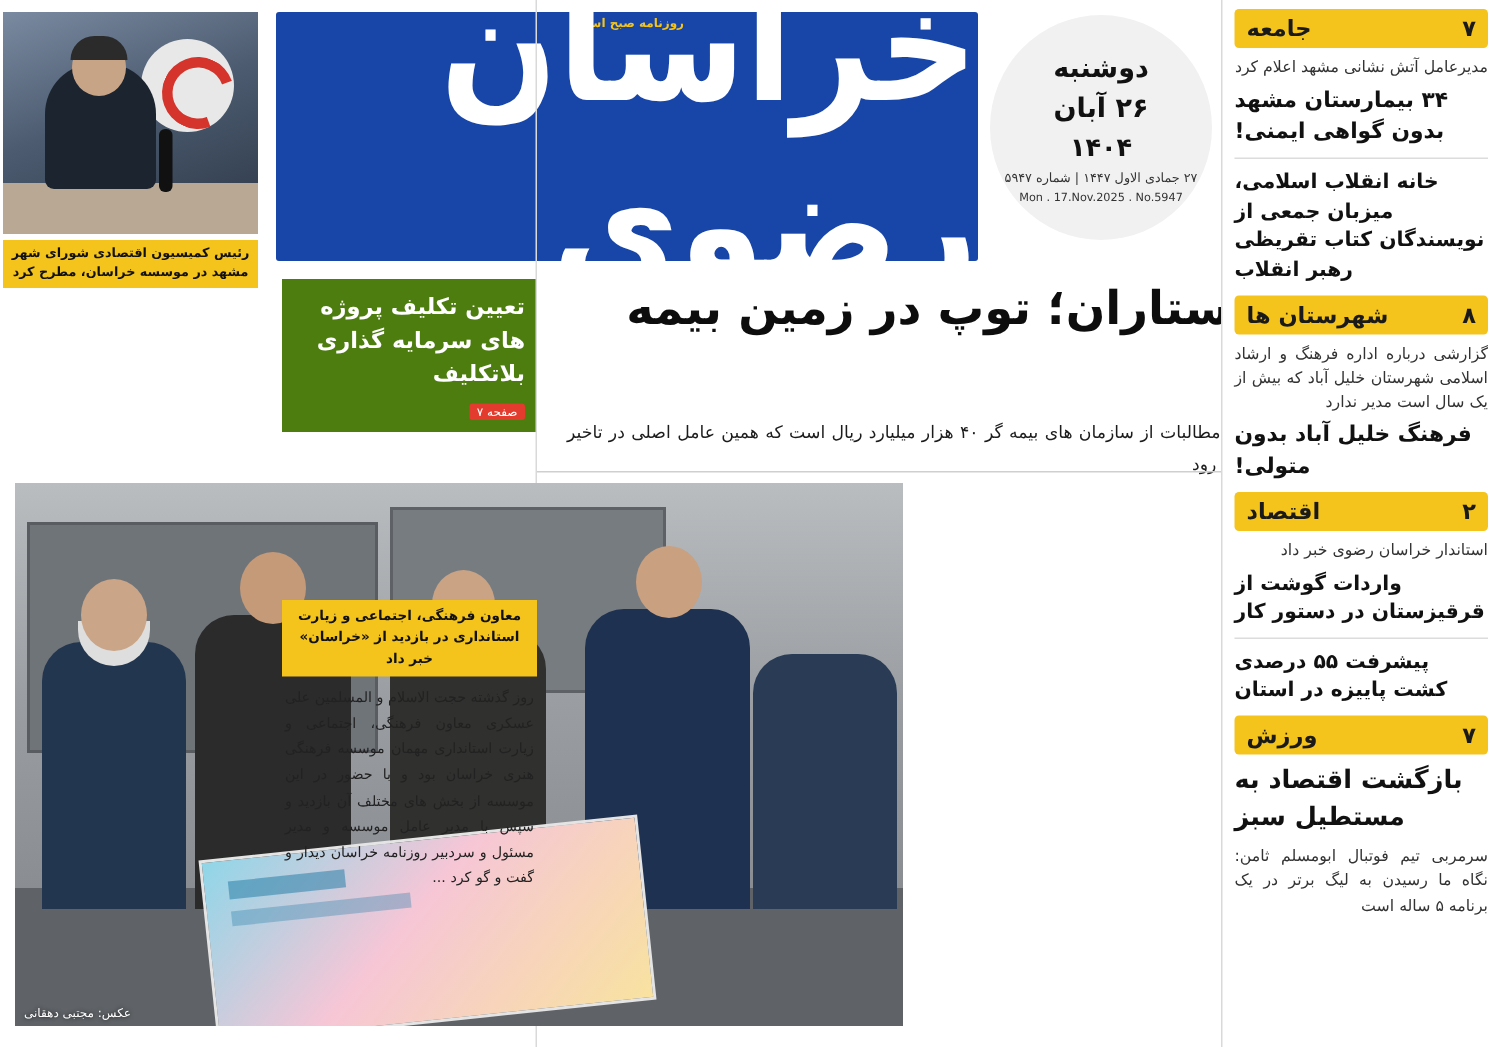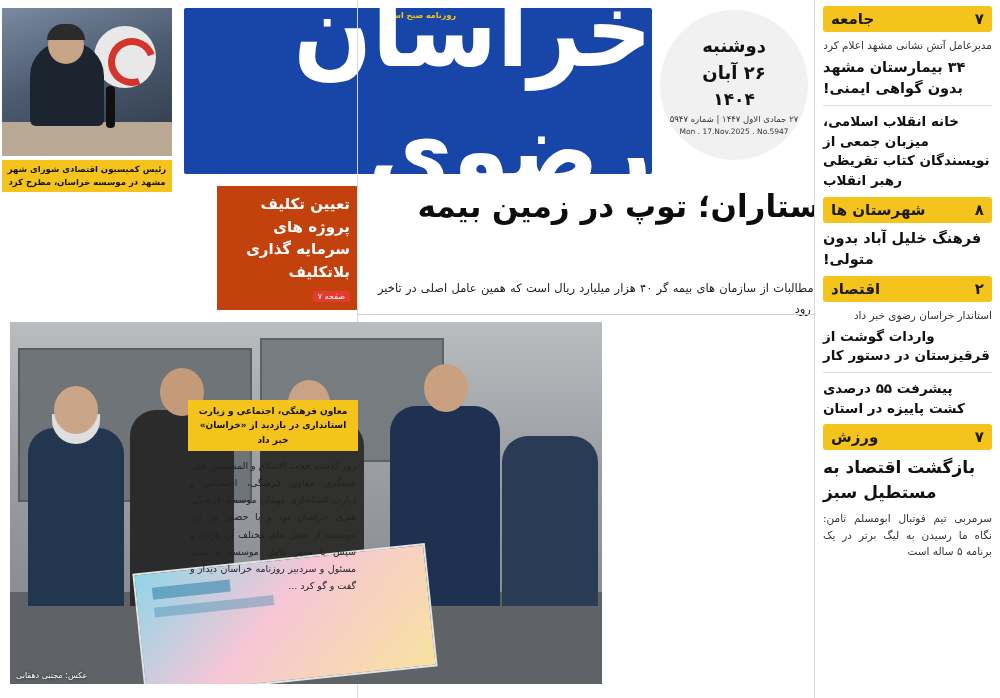--- a/index.html
+++ b/index.html
@@ -109,22 +109,22 @@
     font-size:11.5px;line-height:1.85;color:#1c1c1c;text-align:justify;
     margin:0;padding-left:10px;
   }
   .page-flag{
     display:inline-block;background:#e33b2e;color:#fff;font-size:8px;
     padding:2px 5px;border-radius:2px;font-weight:bold;margin-top:4px;
   }
 
   
   .story-blue{
-    position:absolute;top:186px;right:642px;width:141px;
-    background:#c2410c;color:#fff;padding:7px 8px;box-sizing:border-box;
+    position:absolute;top:186px;right:642px;width:170px;
+    background:#4d7c0f;color:#fff;padding:7px 8px;box-sizing:border-box;
   }
   .story-blue .t{font-size:15px;font-weight:bold;line-height:1.5;text-align:right;}
   .story-blue .f{display:inline-block;background:#e33b2e;color:#fff;font-size:8px;padding:1px 5px;border-radius:2px;margin-top:8px;}
 
   .hsep{position:absolute;height:1px;background:#cfcfcf;}
 
   
   .photo{
     position:absolute;left:10px;top:322px;width:592px;height:362px;
     background:#8d8f93;overflow:hidden;
@@ -261,20 +261,21 @@
       <p class="sec-hl">۳۴ بیمارستان مشهد بدون گواهی ایمنی!</p>
       <div class="rule"></div>
       <p class="sec-hl small">خانه انقلاب اسلامی، میزبان جمعی از نویسندگان کتاب تقریظی رهبر انقلاب</p>
     </div>
 
     <div class="sec">
       <div class="sec-head">
         <span class="num">۸</span>
         <span class="title">شهرستان ها</span>
       </div>
+      <p class="sec-lead">گزارشی درباره اداره فرهنگ و ارشاد اسلامی شهرستان خلیل آباد که بیش از یک سال است مدیر ندارد</p>
       <p class="sec-hl">فرهنگ خلیل آباد بدون متولی!</p>
     </div>
 
     <div class="sec">
       <div class="sec-head">
         <span class="num">۲</span>
         <span class="title">اقتصاد</span>
       </div>
       <p class="sec-lead">استاندار خراسان رضوی خبر داد</p>
       <p class="sec-hl small">واردات گوشت از قرقیزستان در دستور کار</p>

